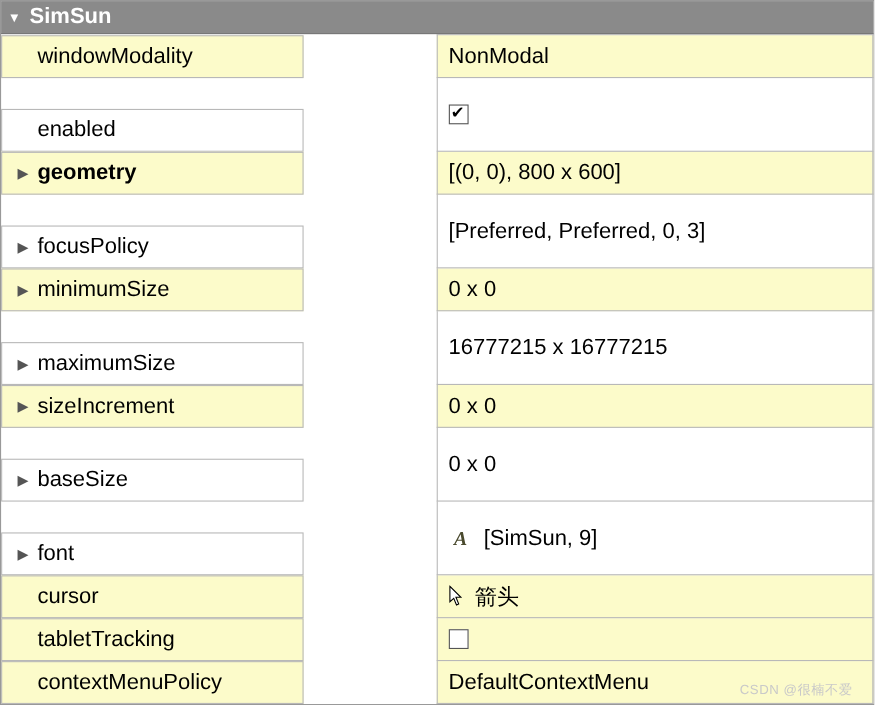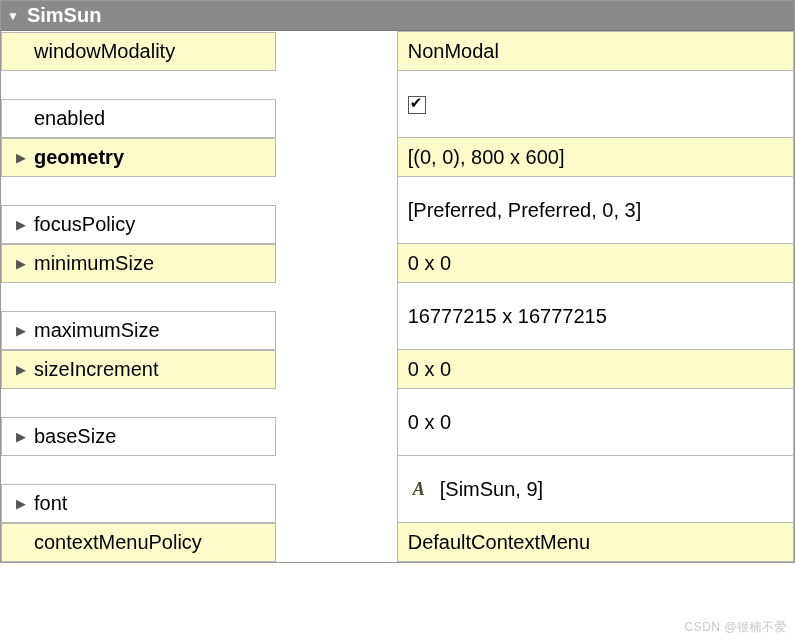--- a/index.html
+++ b/index.html
@@ -96,21 +96,21 @@
   }
   .cursor-icon {
     width: 14px;
     height: 20px;
     position: relative;
     display: inline-block;
   }
   .cursor-icon svg { display:block; }
   .watermark {
     position: fixed;
-    right: 8px;
+    right: 20px;
     bottom: 6px;
     font-size: 12px;
     color: #c9c9c9;
     letter-spacing: 0.5px;
   }
 </style>
 </head>
 <body>
 
 <div class="panel">
@@ -184,20 +184,43 @@
           <td class="value">
             <span class="value-inner">
               <span class="font-glyph">A</span>
               <span>[SimSun, 9]</span>
             </span>
           </td>
         </tr>
         <tr class="alt">
           <td class="name">
             <span class="expander"></span>
+            <span>cursor</span>
+          </td>
+          <td class="value">
+            <span class="value-inner">
+              <span class="cursor-icon">
+                <svg width="14" height="20" viewBox="0 0 14 20">
+                  <path d="M1 1 L1 15 L4.5 12 L7 18 L9 17 L6.5 11 L11 11 Z" fill="#fff" stroke="#000" stroke-width="1"></path>
+                </svg>
+              </span>
+              <span>箭头</span>
+            </span>
+          </td>
+        </tr>
+        <tr class="alt">
+          <td class="name">
+            <span class="expander"></span>
+            <span>tabletTracking</span>
+          </td>
+          <td class="value"><span class="checkbox"></span></td>
+        </tr>
+        <tr class="alt">
+          <td class="name">
+            <span class="expander"></span>
             <span>contextMenuPolicy</span>
           </td>
           <td class="value"><span>DefaultContextMenu</span></td>
         </tr>
       </tbody>
   </table>
 </div>
 
 <div class="watermark">CSDN @很楠不爱</div>
 

